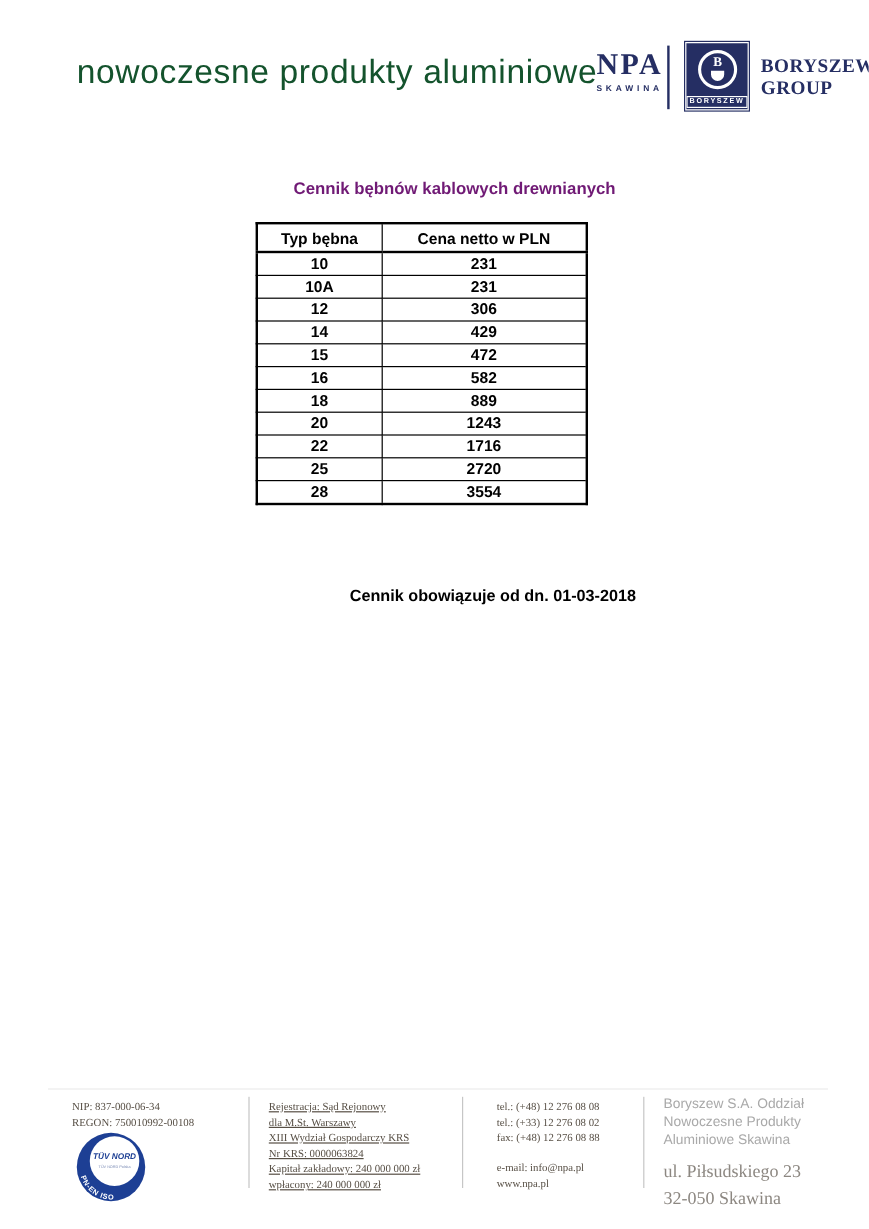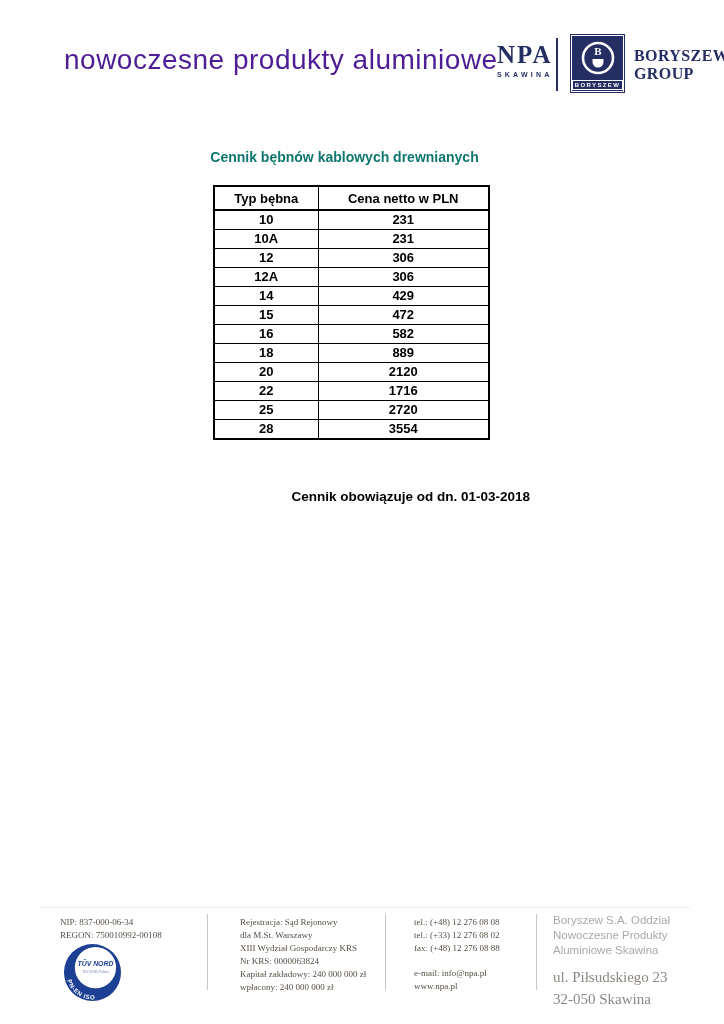--- a/index.html
+++ b/index.html
@@ -6,21 +6,21 @@
   .page{
     position:relative;
     width:724px;height:1024px;
     background:#ffffff;
     font-family:"Liberation Sans", sans-serif;
     overflow:hidden;
   }
   
   .tagline{
     position:absolute;left:64px;top:44px;
-    font-size:28px;color:#4c1d95;letter-spacing:.5px;font-weight:400;
+    font-size:28px;color:#14532d;letter-spacing:.5px;font-weight:400;
     white-space:nowrap;
   }
   .npa-logo{position:absolute;left:497px;top:42px;width:52px;text-align:left;color:#252e63;}
   .npa-name{font-family:"Liberation Serif", serif;font-size:25px;font-weight:600;letter-spacing:2px;line-height:1;}
   .npa-sub{font-size:7px;font-weight:700;letter-spacing:3.2px;margin-top:4px;}
   .logo-divider{position:absolute;left:556px;top:38px;width:2px;height:53px;background:#252e63;}
   .bor-box{
     position:absolute;left:570px;top:34px;width:55px;height:59px;
     background:#252e63;box-shadow:inset 0 0 0 1px #252e63, inset 0 0 0 2px #ffffff;
     display:flex;flex-direction:column;align-items:center;justify-content:flex-end;
@@ -30,22 +30,22 @@
     color:#fff;font-size:6px;font-weight:700;letter-spacing:1.4px;
     border:1px solid #fff;padding:1px 2px;margin-bottom:3px;background:#252e63;
   }
   .bor-group{
     position:absolute;left:634px;top:47px;color:#252e63;
     font-family:"Liberation Serif", serif;font-weight:800;font-size:16px;line-height:1.15;
     letter-spacing:.4px;white-space:nowrap;
   }
   
   .doc-title{
-    position:absolute;left:166px;top:149px;width:357px;text-align:center;
-    font-size:14px;font-weight:700;color:#0f766e;
+    position:absolute;left:156px;top:149px;width:357px;text-align:right;
+    font-size:14px;font-weight:700;color:#701a75;
   }
   table.price{
     position:absolute;left:213px;top:185px;width:277px;
     border-collapse:collapse;table-layout:fixed;
   }
   table.price, table.price th, table.price td{border:1px solid #000;}
   table.price{border:2px solid #000;}
   table.price th{
     border-bottom:2px solid #000;font-size:13px;font-weight:700;
     height:22px;text-align:center;padding:0;
@@ -56,21 +56,21 @@
   }
   .col-type{width:104px;}
   .doc-note{
     position:absolute;left:173px;top:489px;width:357px;text-align:right;
     font-size:13.5px;font-weight:700;color:#000;
   }
   
   .footer-rule{position:absolute;left:40px;top:907px;width:650px;height:1px;background:#ececec;}
   .f-small{font-family:"Liberation Serif", serif;font-size:9px;color:#574f45;line-height:1.45;}
   .f-col1{position:absolute;left:60px;top:916px;}
-  .f-col2{position:absolute;left:240px;top:916px;}
+  .f-col2{position:absolute;left:224px;top:916px;text-decoration:underline;}
   .f-col3{position:absolute;left:414px;top:916px;}
   .f-col3 .group-gap{height:12px;}
   .f-div{position:absolute;width:1px;height:76px;top:914px;background:#c6c6c6;}
   .f-div1{left:207px;} .f-div2{left:385px;} .f-div3{left:536px;}
   .f-col4{position:absolute;left:553px;top:913px;}
   .f-col4 .company{font-family:"Liberation Sans", sans-serif;font-size:11.5px;color:#a9a9a9;line-height:1.3;}
   .f-col4 .address{margin-top:8px;font-family:"Liberation Serif", serif;font-size:15px;color:#8c8781;line-height:1.5;}
   .tuv-badge{position:absolute;left:63px;top:943px;width:59px;height:59px;}
 </style>
 </head>
@@ -121,42 +121,38 @@
         </tr>
       <tr>
           <td>10A</td>
           <td>231</td>
         </tr>
       <tr>
           <td>12</td>
           <td>306</td>
         </tr>
       <tr>
-          <td>12A</td>
-          <td>306</td>
-        </tr>
-      <tr>
           <td>14</td>
           <td>429</td>
         </tr>
       <tr>
           <td>15</td>
           <td>472</td>
         </tr>
       <tr>
           <td>16</td>
           <td>582</td>
         </tr>
       <tr>
           <td>18</td>
           <td>889</td>
         </tr>
       <tr>
           <td>20</td>
-          <td>2120</td>
+          <td>1243</td>
         </tr>
       <tr>
           <td>22</td>
           <td>1716</td>
         </tr>
       <tr>
           <td>25</td>
           <td>2720</td>
         </tr>
       <tr>

